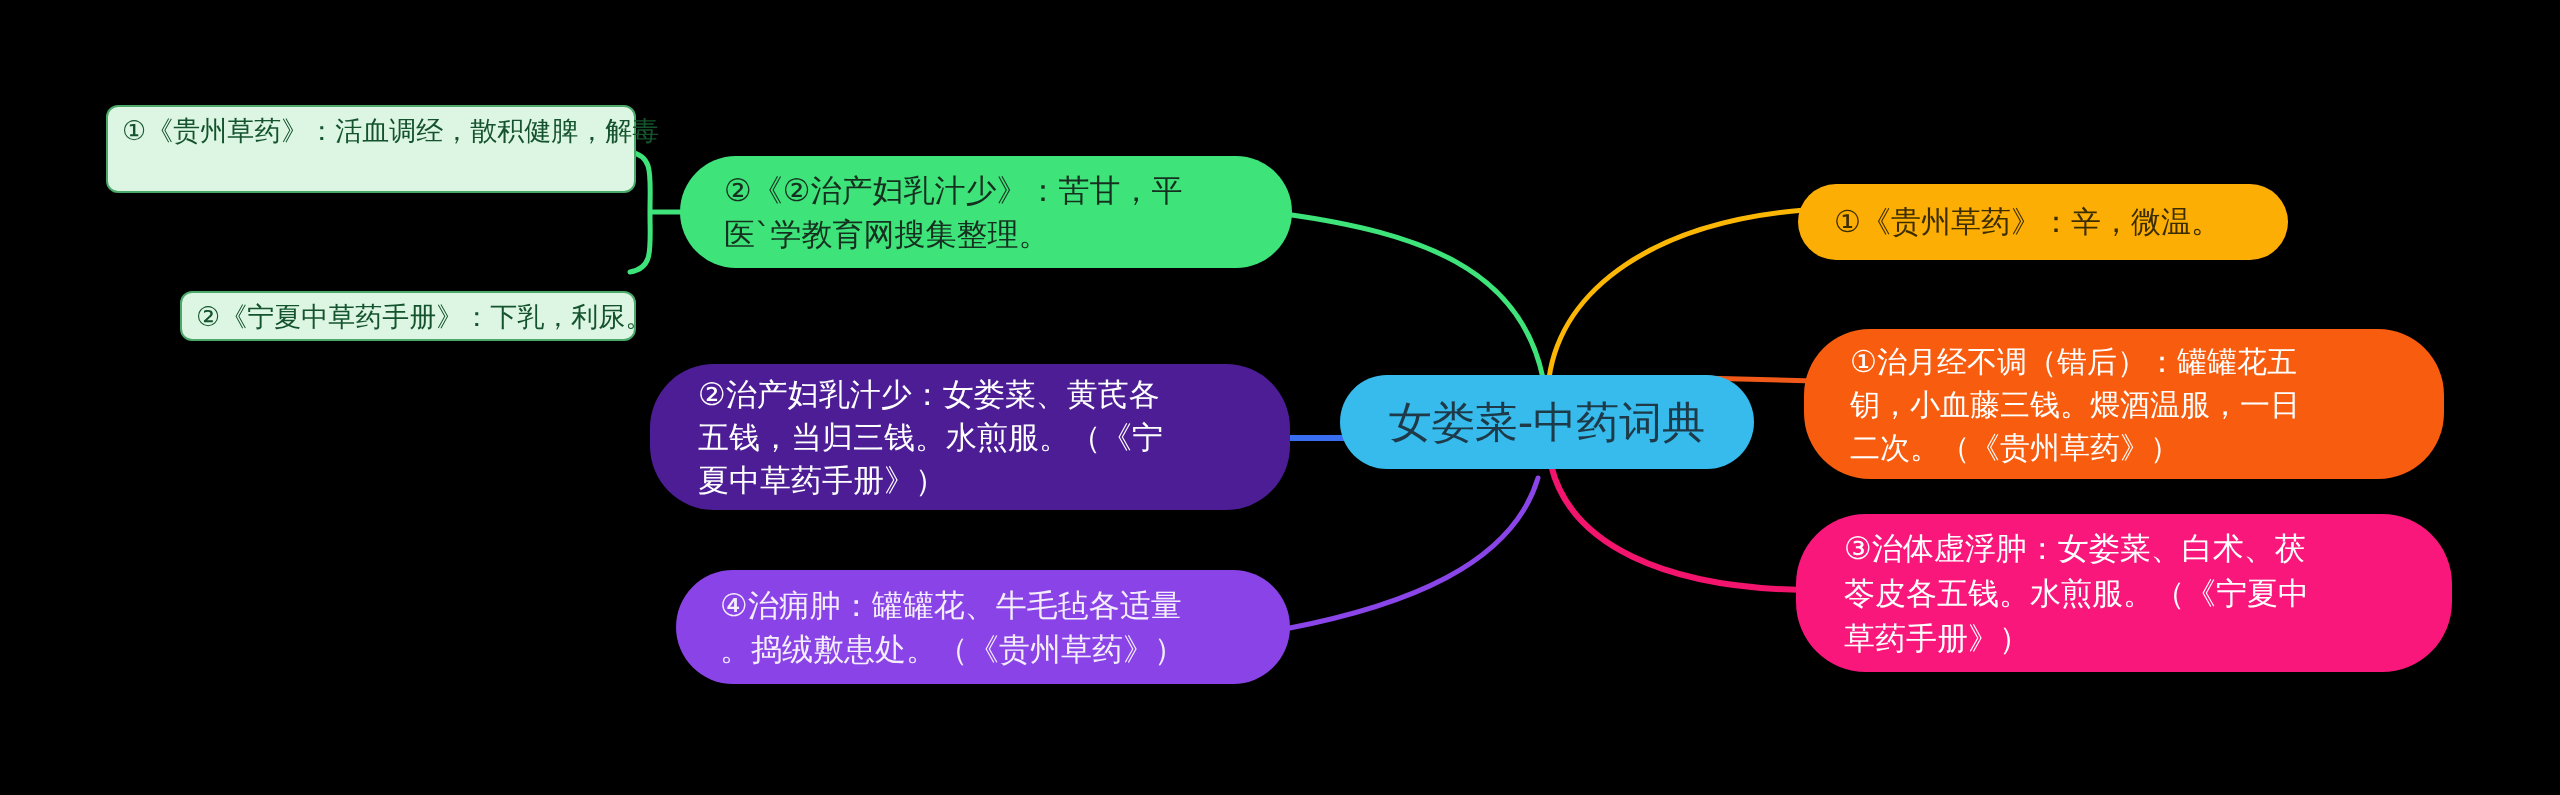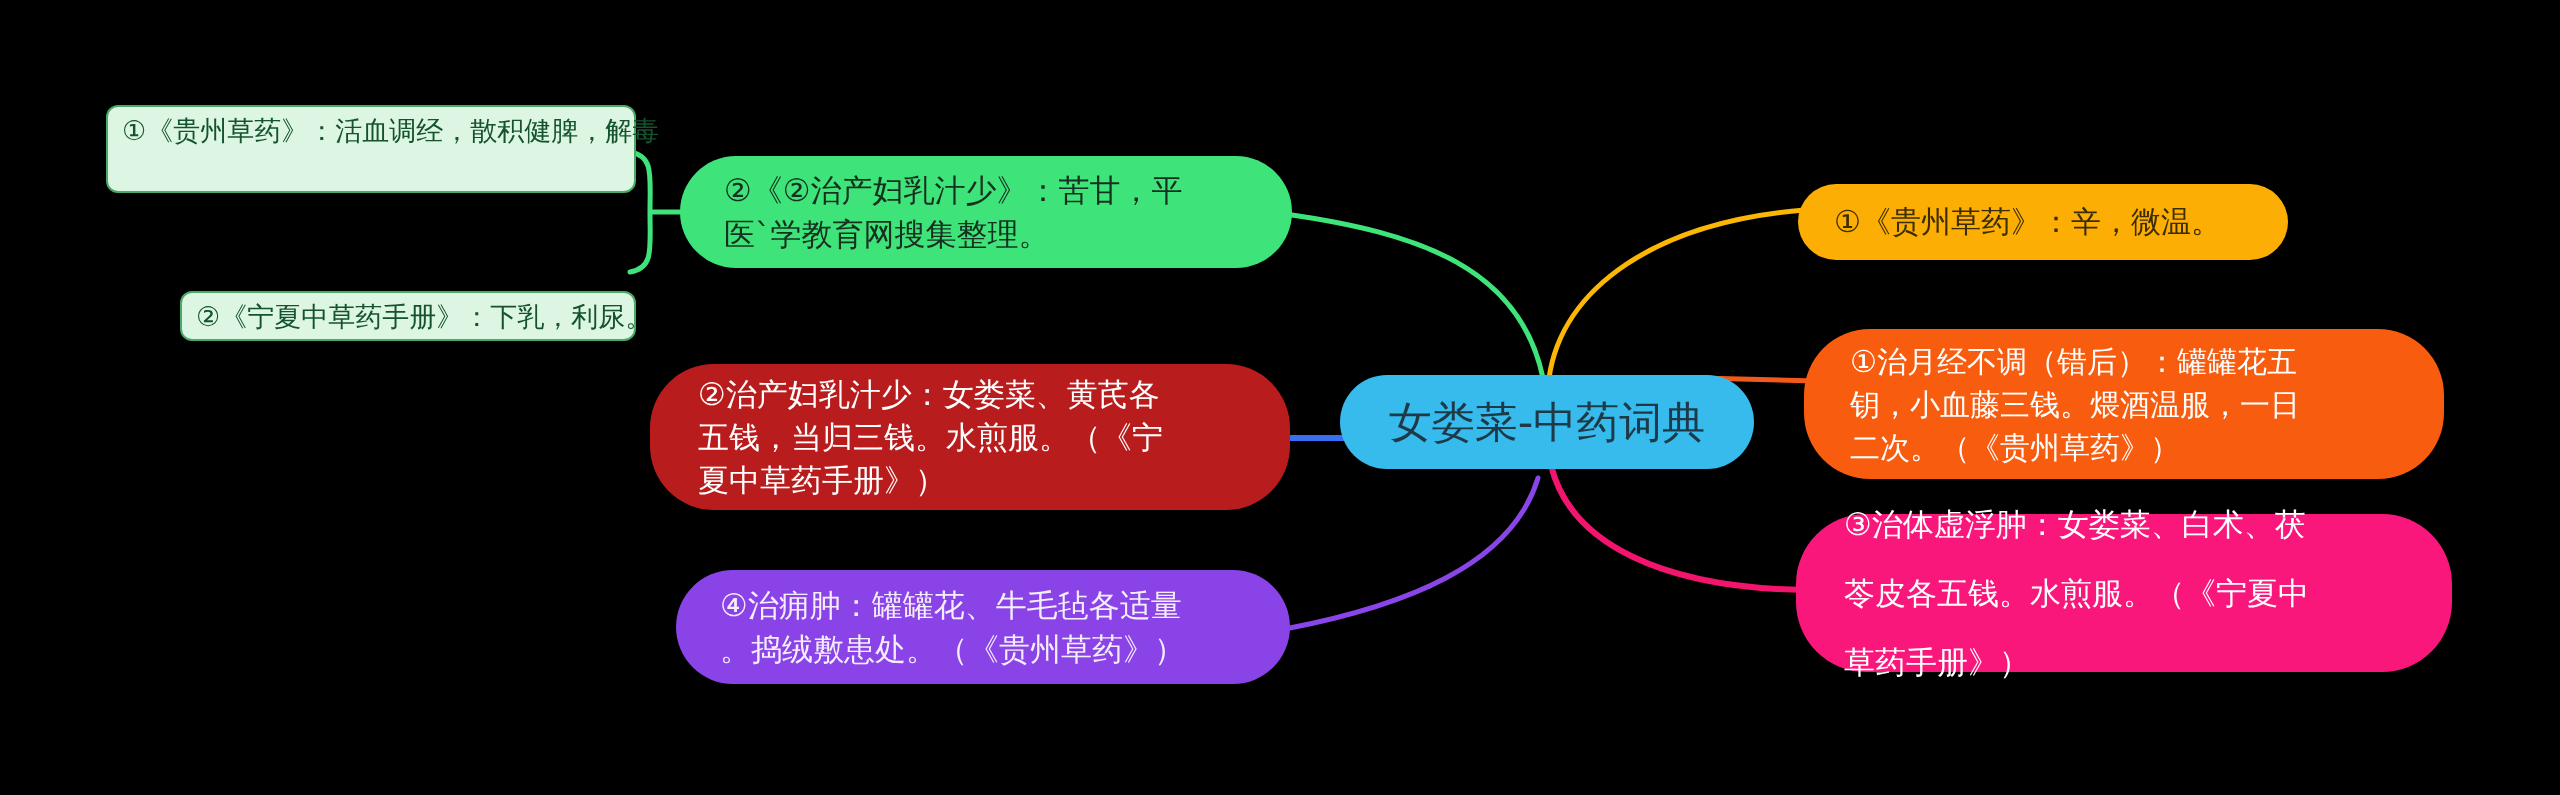--- a/index.html
+++ b/index.html
@@ -37,21 +37,21 @@
   .pill{display:flex;flex-direction:column;justify-content:center;}
 
   .green-node{
     left:680px;top:156px;width:612px;height:112px;
     background:#3ee47a;border-radius:56px;
     color:#16301f;font-size:31px;line-height:44px;
     padding:8px 20px 8px 44px;
   }
   .blue-node{
     left:650px;top:364px;width:640px;height:146px;
-    background:#b91c1c;border-radius:64px;
+    background:#4c1d95;border-radius:64px;
     color:#ffffff;font-size:31px;line-height:43px;
     padding:8px 20px 8px 48px;
   }
   .purple-node{
     left:676px;top:570px;width:614px;height:114px;
     background:#8a43e6;border-radius:57px;
     color:#f4eefc;font-size:31px;line-height:44px;
     padding:8px 18px 8px 44px;
   }
   .center-node{
@@ -71,21 +71,20 @@
     background:#f85c0e;border-radius:66px;
     color:#ffffff;font-size:30px;line-height:43px;
     padding:10px 18px 10px 46px;
     margin-top:24px;
   }
   .pink-node{
     left:1796px;top:514px;width:656px;height:158px;
     background:#f9177c;border-radius:70px;
     color:#ffffff;font-size:31px;line-height:45px;
     padding:10px 18px 10px 48px;
-    gap:24px;
   }
 </style>
 </head>
 <body>
 
 <div class="canvas">
 
   <svg class="connectors" viewBox="0 0 2560 795" xmlns="http://www.w3.org/2000/svg">
     <path class="c-green" d="M 630 152 C 654 156 650 175 650 212 C 650 249 654 268 630 272 M 650 212 L 684 212"></path>
     <path class="c-green" d="M 1285 214 C 1420 233 1520 268 1543 378"></path>

